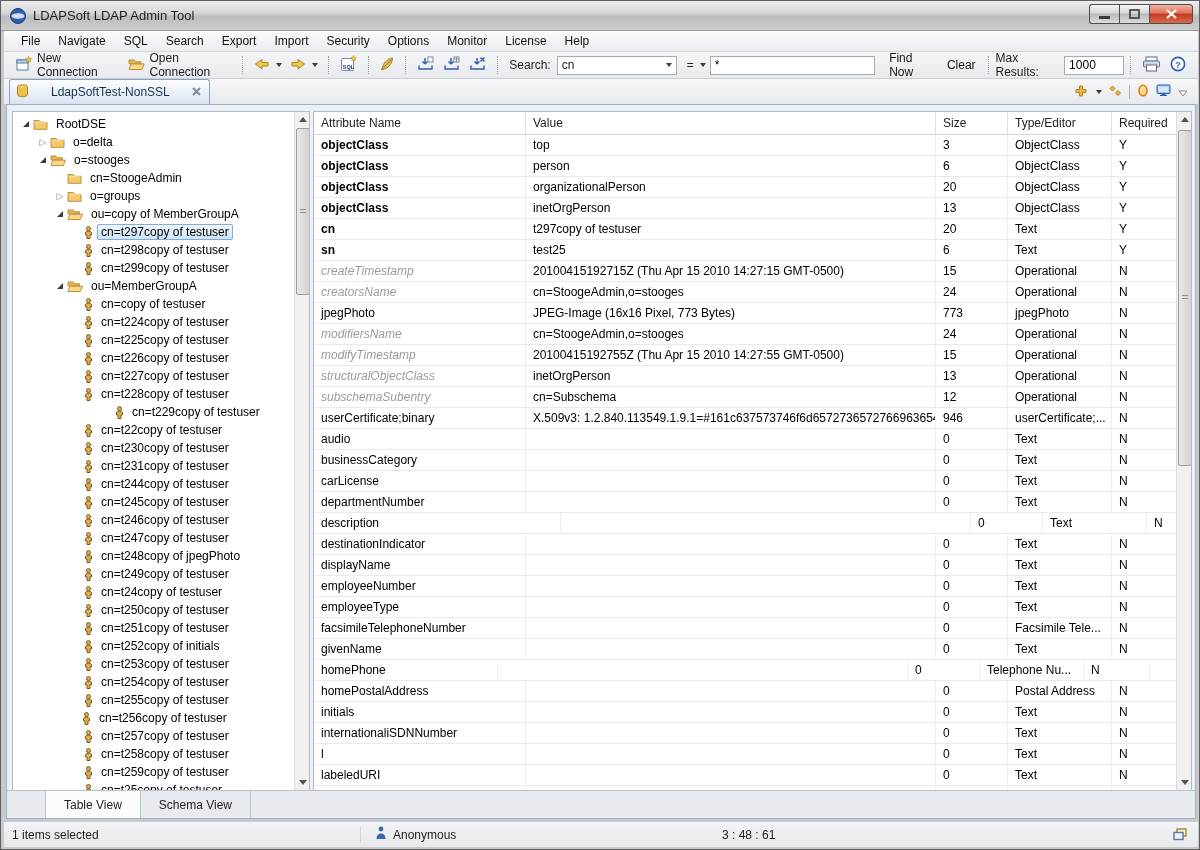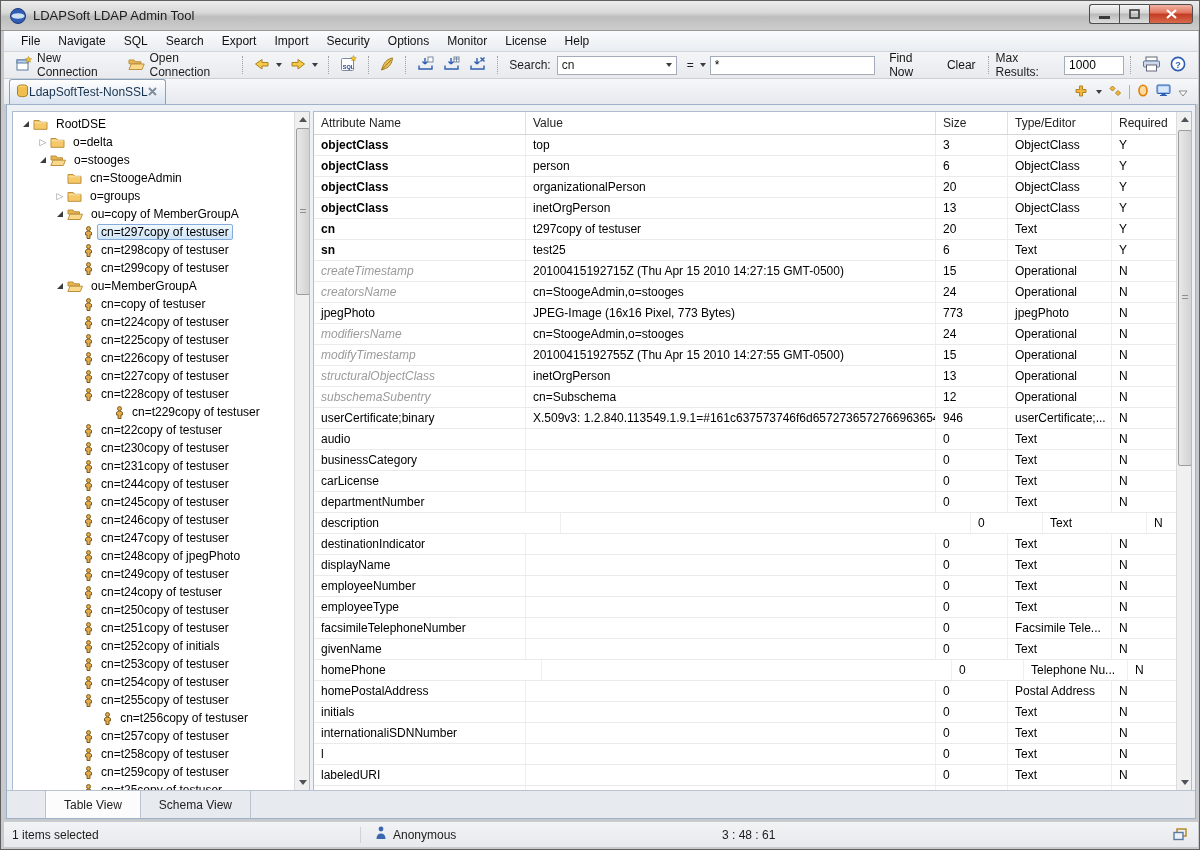--- a/index.html
+++ b/index.html
@@ -29,21 +29,21 @@
   .tb-btn{display:flex;align-items:center;gap:4px;padding:2px 4px;}
   .tb-sep{width:1px;height:18px;border-left:1px dotted #9aa0a8;margin:0 6px;}
   .dd-arrow{width:0;height:0;border-left:3.5px solid transparent;border-right:3.5px solid transparent;border-top:4px solid #3c3c3c;display:inline-block;margin-left:2px;}
   .combo{background:#fff;border:1px solid #a3acb9;height:19px;display:flex;align-items:center;box-sizing:border-box;padding:0 4px;}
   .combo .combo-arrow{margin-left:auto;width:0;height:0;border-left:3.5px solid transparent;border-right:3.5px solid transparent;border-top:4px solid #3c3c3c;}
   .tb-input{background:#fff;border:1px solid #a3acb9;height:19px;box-sizing:border-box;font-size:12px;font-family:"Liberation Sans",sans-serif;padding:0 4px;}
   .flat-btn{padding:2px 6px;color:#141414;}
   
   .tabrow{position:absolute;left:3px;top:78px;width:1194px;height:25px;
     background:linear-gradient(#f6f7f9,#e6e9ee);display:flex;align-items:flex-end;box-sizing:border-box;}
-  .etab{margin-left:5px;height:24px;display:flex;align-items:center;gap:0;padding:0 8px 0 6px;
+  .etab{margin-left:5px;height:24px;display:flex;align-items:center;gap:22px;padding:0 8px 0 6px;
     background:linear-gradient(#fefefe,#d9e3f0);border:1px solid #8ba0bc;border-bottom:none;
     border-radius:3px 3px 0 0;font-size:12px;color:#17324e;}
   .tabrow-icons{margin-left:auto;margin-right:10px;display:flex;align-items:center;gap:7px;height:100%;}
   .tr-sep{width:1px;height:14px;background:#aab2bc;}
   
   .editor-frame{position:absolute;left:5px;top:103px;width:1190px;height:715px;
     border:1px solid #9db2c8;background:#edf0f4;box-sizing:border-box;}
   .tree-panel{position:absolute;left:5px;top:6px;width:298px;height:680px;background:#fff;border:1px solid #aebccb;box-sizing:border-box;overflow:hidden;}
   .tree{position:absolute;left:0;top:0;right:15px;bottom:0;overflow:hidden;padding-top:3px;}
   .tree-row{height:18px;display:flex;align-items:center;font-size:12px;color:#000;white-space:nowrap;}
@@ -604,21 +604,21 @@
           <div class="tree-row" style="padding-left: 57px;">
             <span class="expander"></span>
             <span class="ticon">
               <svg width="9" height="13">
                 <circle cx="4.5" cy="2.6" r="2" fill="#e3ad4e" stroke="#7c5b1d"></circle>
                 <path d="M1.5 6.4 c1.5-1.7 4.5-1.7 6 0 l0 2.5 h-1.5 l0 3.6 h-3 l0-3.6 h-1.5 z" fill="#e3ad4e" stroke="#7c5b1d"></path>
               </svg>
             </span>
             <span class="tree-label">cn=t255copy of testuser</span>
           </div>
-          <div class="tree-row" style="padding-left: 34px; justify-content: center;">
+          <div class="tree-row" style="padding-left: 55px;">
             <span class="expander"></span>
             <span class="ticon">
               <svg width="9" height="13">
                 <circle cx="4.5" cy="2.6" r="2" fill="#e3ad4e" stroke="#7c5b1d"></circle>
                 <path d="M1.5 6.4 c1.5-1.7 4.5-1.7 6 0 l0 2.5 h-1.5 l0 3.6 h-3 l0-3.6 h-1.5 z" fill="#e3ad4e" stroke="#7c5b1d"></path>
               </svg>
             </span>
             <span class="tree-label">cn=t256copy of testuser</span>
           </div>
           <div class="tree-row" style="padding-left: 57px;">
@@ -854,21 +854,21 @@
               <div class="td req" style="width: 66px;">N</div>
             </div>
             <div class="tr normal">
               <div class="td name" style="width: 212px;">givenName</div>
               <div class="td value" style="width: 410px;"></div>
               <div class="td size" style="width: 72px;">0</div>
               <div class="td type" style="width: 104px;">Text</div>
               <div class="td req" style="width: 66px;">N</div>
             </div>
             <div class="tr normal">
-              <div class="td name" style="width: 228px;">homePhone</div>
+              <div class="td name" style="width: 184px;">homePhone</div>
               <div class="td value" style="width: 410px;"></div>
               <div class="td size" style="width: 72px;">0</div>
               <div class="td type" style="width: 104px;">Telephone Nu...</div>
               <div class="td req" style="width: 66px;">N</div>
             </div>
             <div class="tr normal">
               <div class="td name" style="width: 212px;">homePostalAddress</div>
               <div class="td value" style="width: 410px;"></div>
               <div class="td size" style="width: 72px;">0</div>
               <div class="td type" style="width: 104px;">Postal Address</div>

